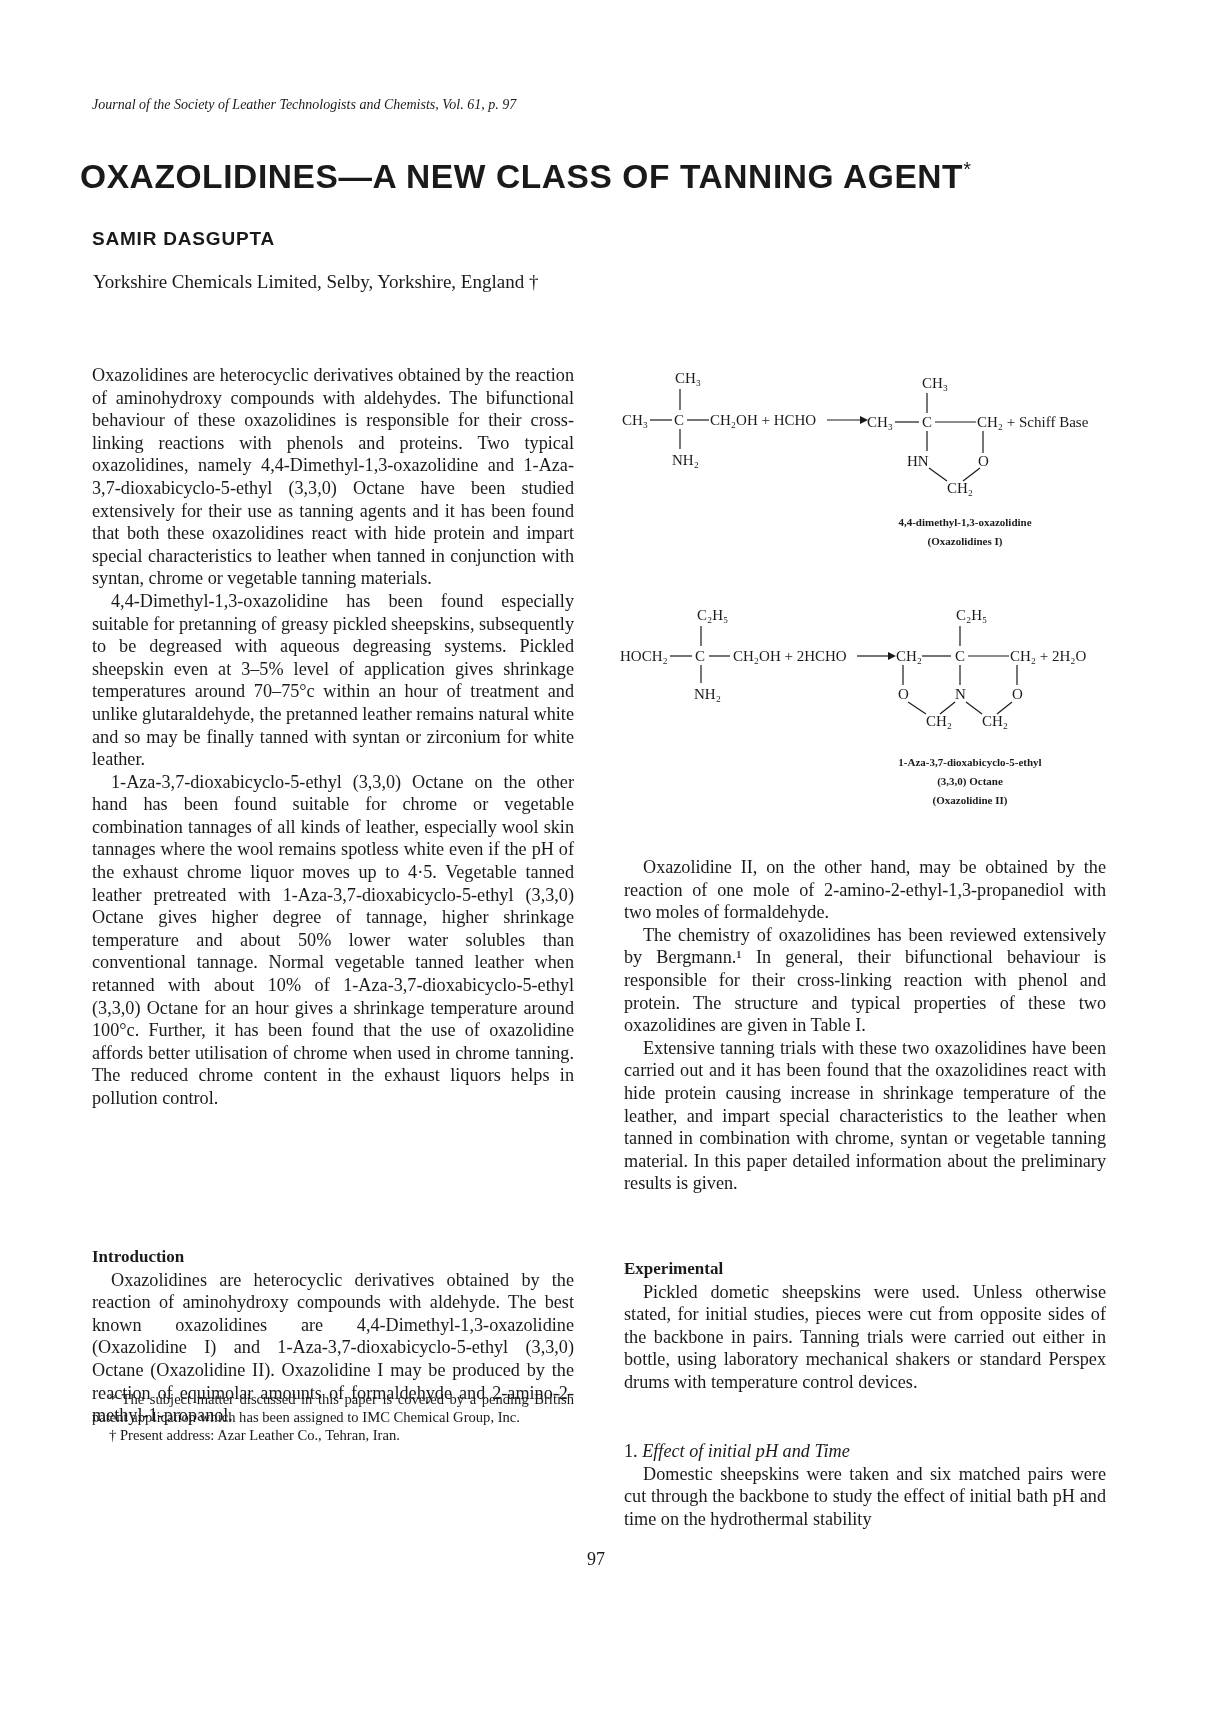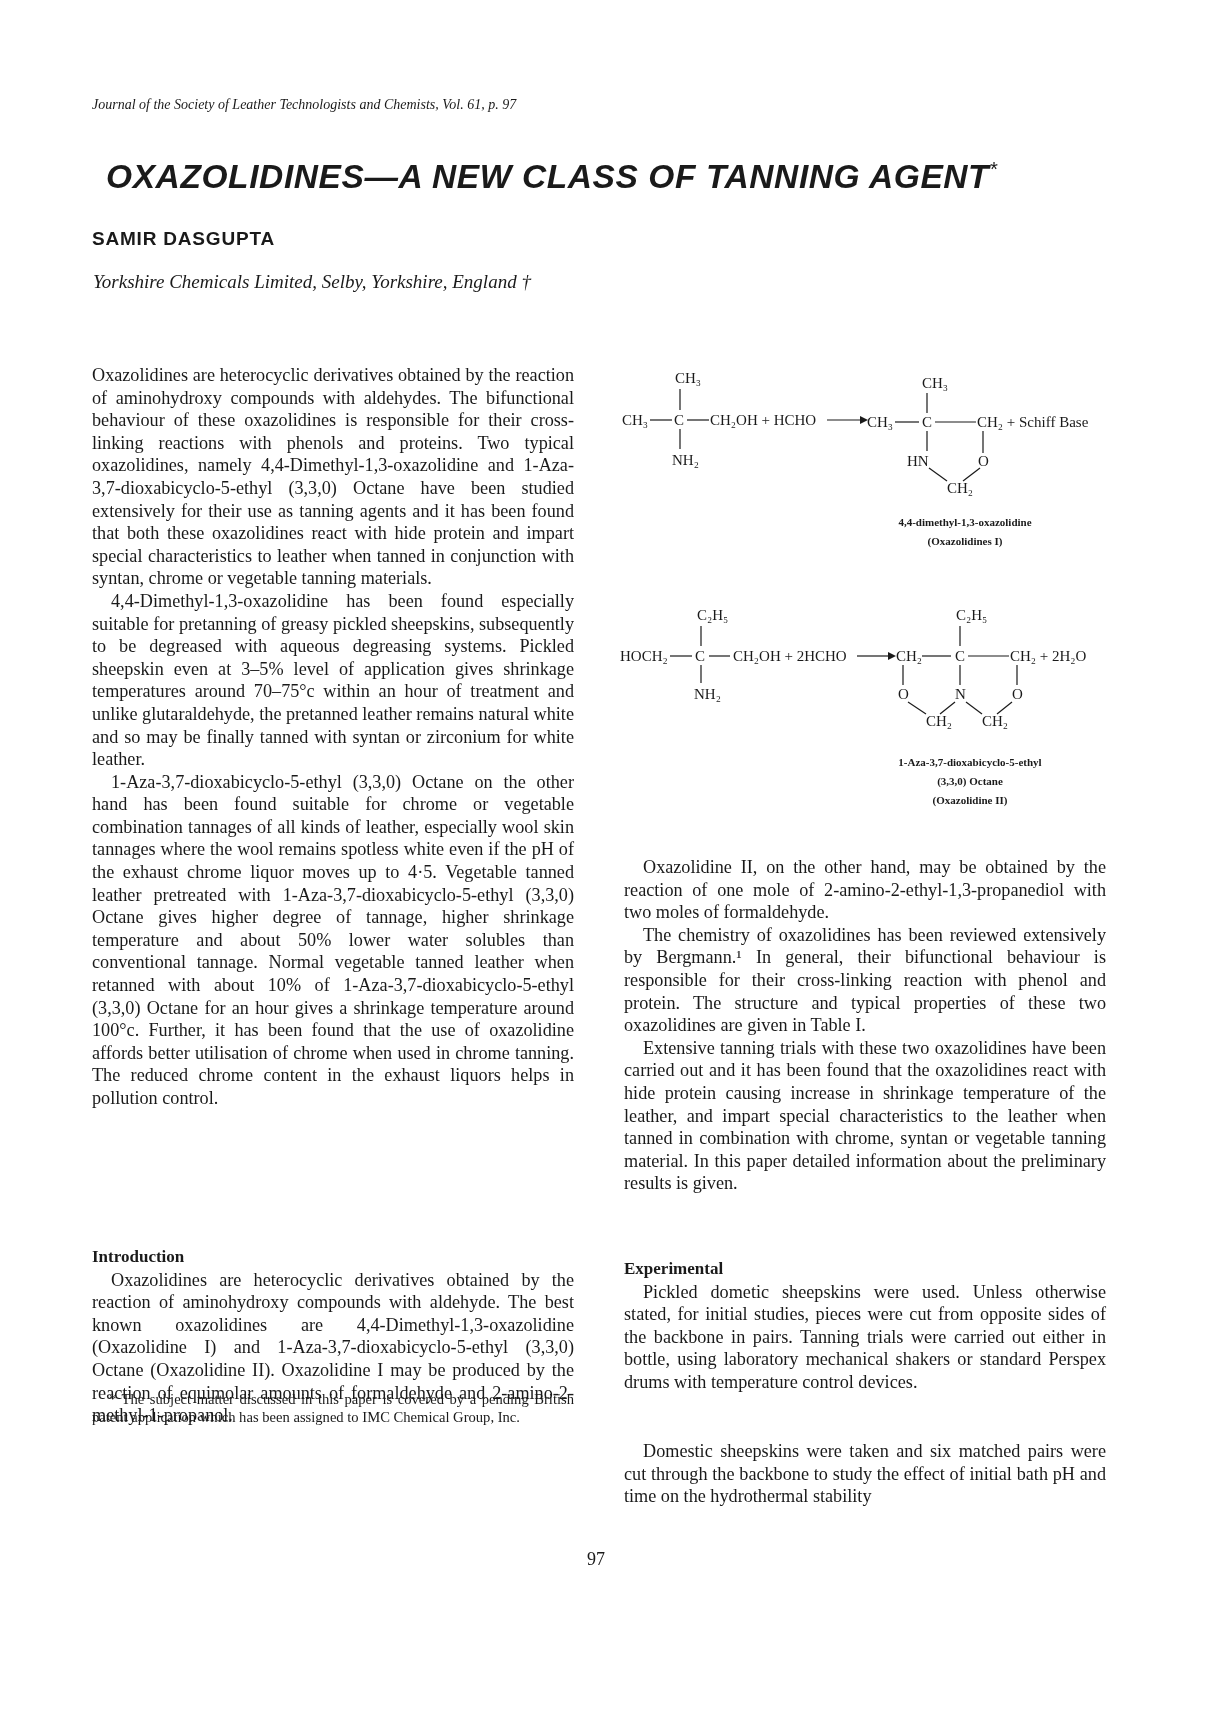--- a/index.html
+++ b/index.html
@@ -2,24 +2,24 @@
 <html><head>
 <meta charset="utf-8">
 <style>
   html, body { margin: 0; padding: 0; background: #ffffff; }
   body { width: 1216px; height: 1719px; position: relative; overflow: hidden; color: #1a1a1a; }
   .page { position: absolute; left: 0; top: 0; width: 1216px; height: 1719px; }
   .serif { font-family: "Liberation Serif", "DejaVu Serif", serif; }
   .sans { font-family: "Liberation Sans", "DejaVu Sans", sans-serif; }
 
   .running-head { position: absolute; left: 92px; top: 97px; font-size: 14px; font-style: italic; }
-  .title { position: absolute; left: 106px; top: 158px; font-size: 33.5px; font-weight: bold; letter-spacing: 0.6px; white-space: nowrap; font-style: italic; }
+  .title { position: absolute; left: 80px; top: 158px; font-size: 33.5px; font-weight: bold; letter-spacing: 0.6px; white-space: nowrap; }
   .title sup { font-size: 20px; font-weight: normal; vertical-align: 12px; }
   .author { position: absolute; left: 92px; top: 228px; font-size: 19px; font-weight: bold; letter-spacing: 0.8px; }
-  .affil { position: absolute; left: 93px; top: 271px; font-size: 19px; font-style: italic; }
+  .affil { position: absolute; left: 93px; top: 271px; font-size: 19px; }
 
   .col { position: absolute; font-size: 18.2px; line-height: 22.6px; text-align: justify; }
   .col p { margin: 0; text-indent: 19px; }
   .col-left { left: 92px; width: 482px; }
   .col-right { left: 624px; width: 482px; }
 
   .heading { font-weight: bold; font-size: 17px; margin: 0 0 6px 0; text-indent: 0 !important; }
   .subheading { font-size: 18.2px; margin: 0 0 4px 0; text-indent: 0 !important; }
   .subheading .it { font-style: italic; }
 
@@ -58,20 +58,21 @@
     </div>
   </div>
 
   <div class="col col-left serif" style="top: 1246px;">
     <p class="heading">Introduction</p>
     <p>Oxazolidines are heterocyclic derivatives obtained by the reaction of aminohydroxy compounds with aldehyde. The best known oxazolidines are 4,4-Dimethyl-1,3-oxazolidine (Oxazolidine I) and 1-Aza-3,7-dioxabicyclo-5-ethyl (3,3,0) Octane (Oxazolidine II). Oxazolidine I may be produced by the reaction of equimolar amounts of formaldehyde and 2-amino-2-methyl-1-propanol.</p>
   </div>
 
   <div class="footnotes serif">
     <p>* The subject matter discussed in this paper is covered by a pending British patent application which has been assigned to IMC Chemical Group, Inc.</p>
+    <p>† Present address: Azar Leather Co., Tehran, Iran.</p>
   </div>
 
   <div class="scheme" style="left: 620px; top: 362px; width: 500px; height: 150px;">
     <svg width="500" height="150" viewBox="0 0 500 150">
       <g font-size="15">
         <text x="55" y="21">CH₃</text>
         <text x="2" y="63">CH₃</text>
         <text x="54" y="63">C</text>
         <text x="90" y="63">CH₂OH + HCHO</text>
         <text x="52" y="103">NH₂</text>
@@ -154,18 +155,22 @@
     <p>The chemistry of oxazolidines has been reviewed extensively by Bergmann.¹ In general, their bifunctional behaviour is responsible for their cross-linking reaction with phenol and protein. The structure and typical properties of these two oxazolidines are given in Table I.</p>
     <p>Extensive tanning trials with these two oxazolidines have been carried out and it has been found that the oxazolidines react with hide protein causing increase in shrinkage temperature of the leather, and impart special characteristics to the leather when tanned in combination with chrome, syntan or vegetable tanning material. In this paper detailed information about the preliminary results is given.</p>
   </div>
 
   <div class="col col-right serif" style="top: 1258px;">
     <p class="heading">Experimental</p>
     <p>Pickled dometic sheepskins were used. Unless otherwise stated, for initial studies, pieces were cut from opposite sides of the backbone in pairs. Tanning trials were carried out either in bottle, using laboratory mechanical shakers or standard Perspex drums with temperature control devices.</p>
   </div>
 
   <div class="col col-right serif" style="top: 1440px;">
+    <p class="subheading">
+      <span>1.</span>
+      <span class="it">Effect of initial pH and Time</span>
+    </p>
     <p>Domestic sheepskins were taken and six matched pairs were cut through the backbone to study the effect of initial bath pH and time on the hydrothermal stability</p>
   </div>
 
   <div class="page-number serif">97</div>
 
 </div>
 
 </body></html>

